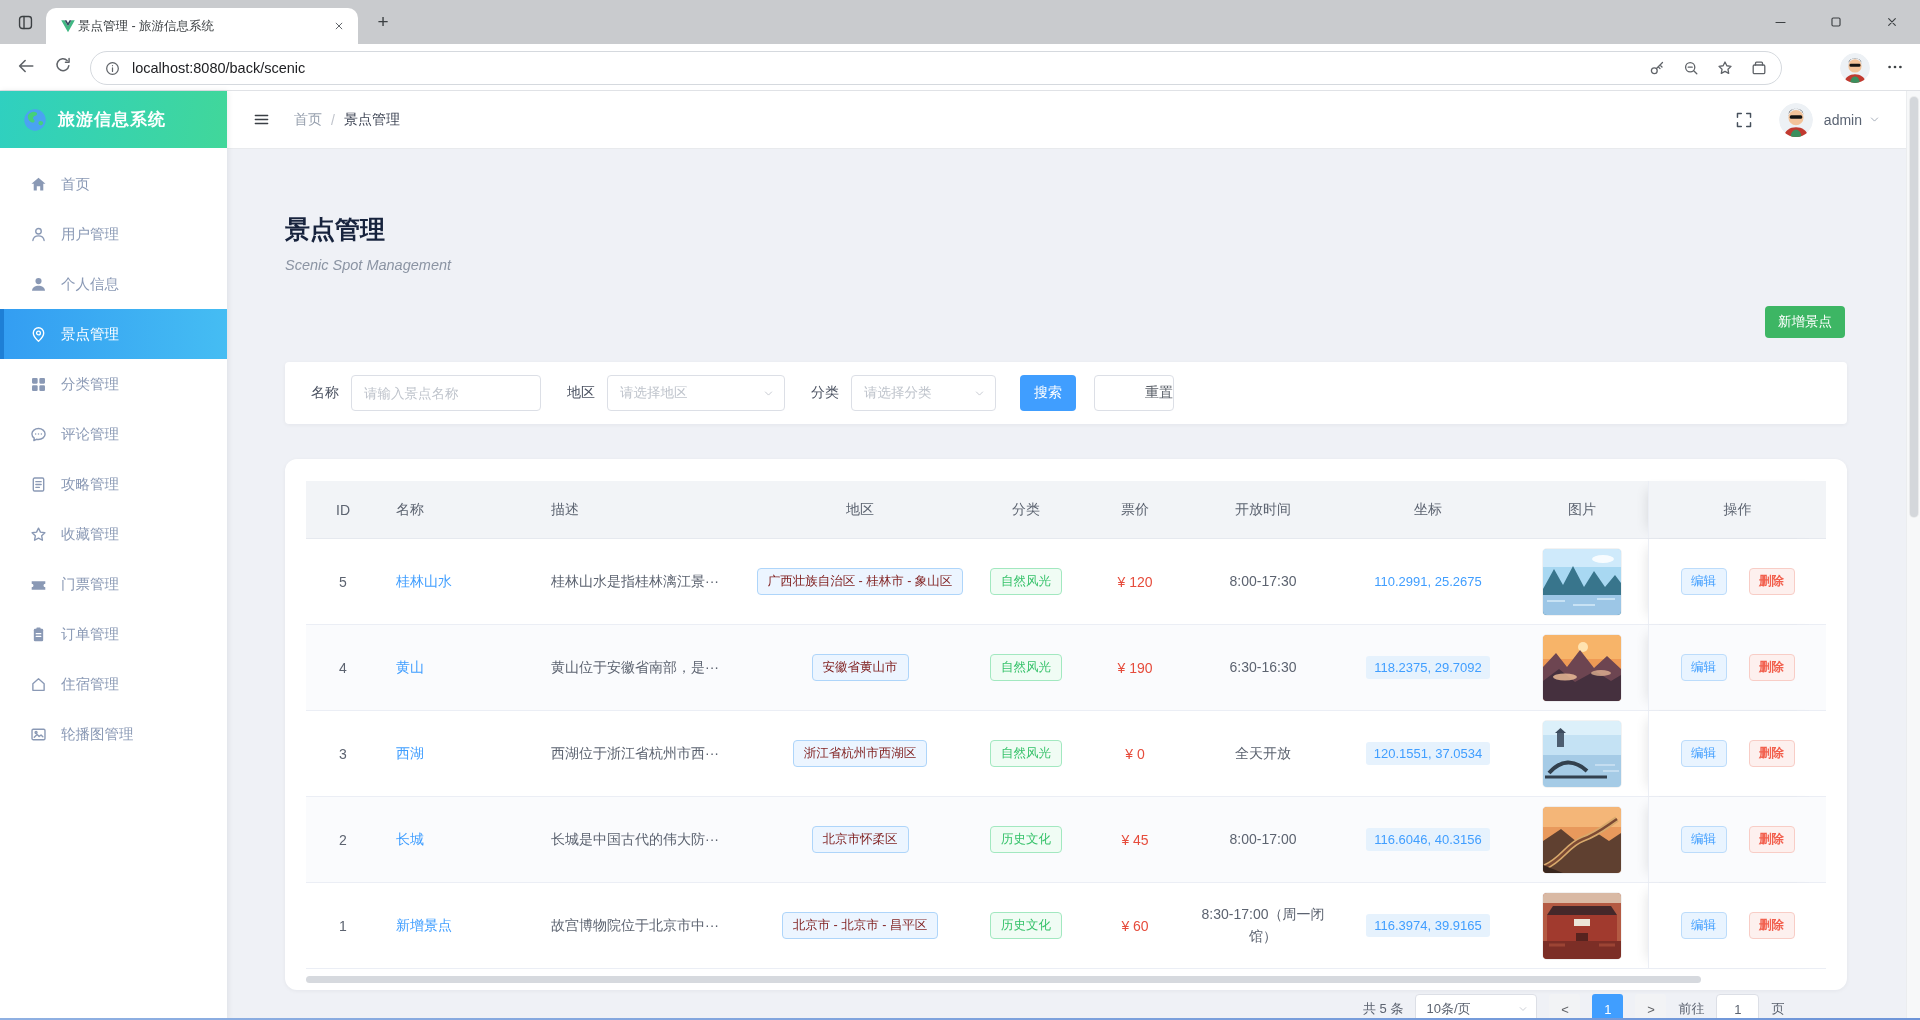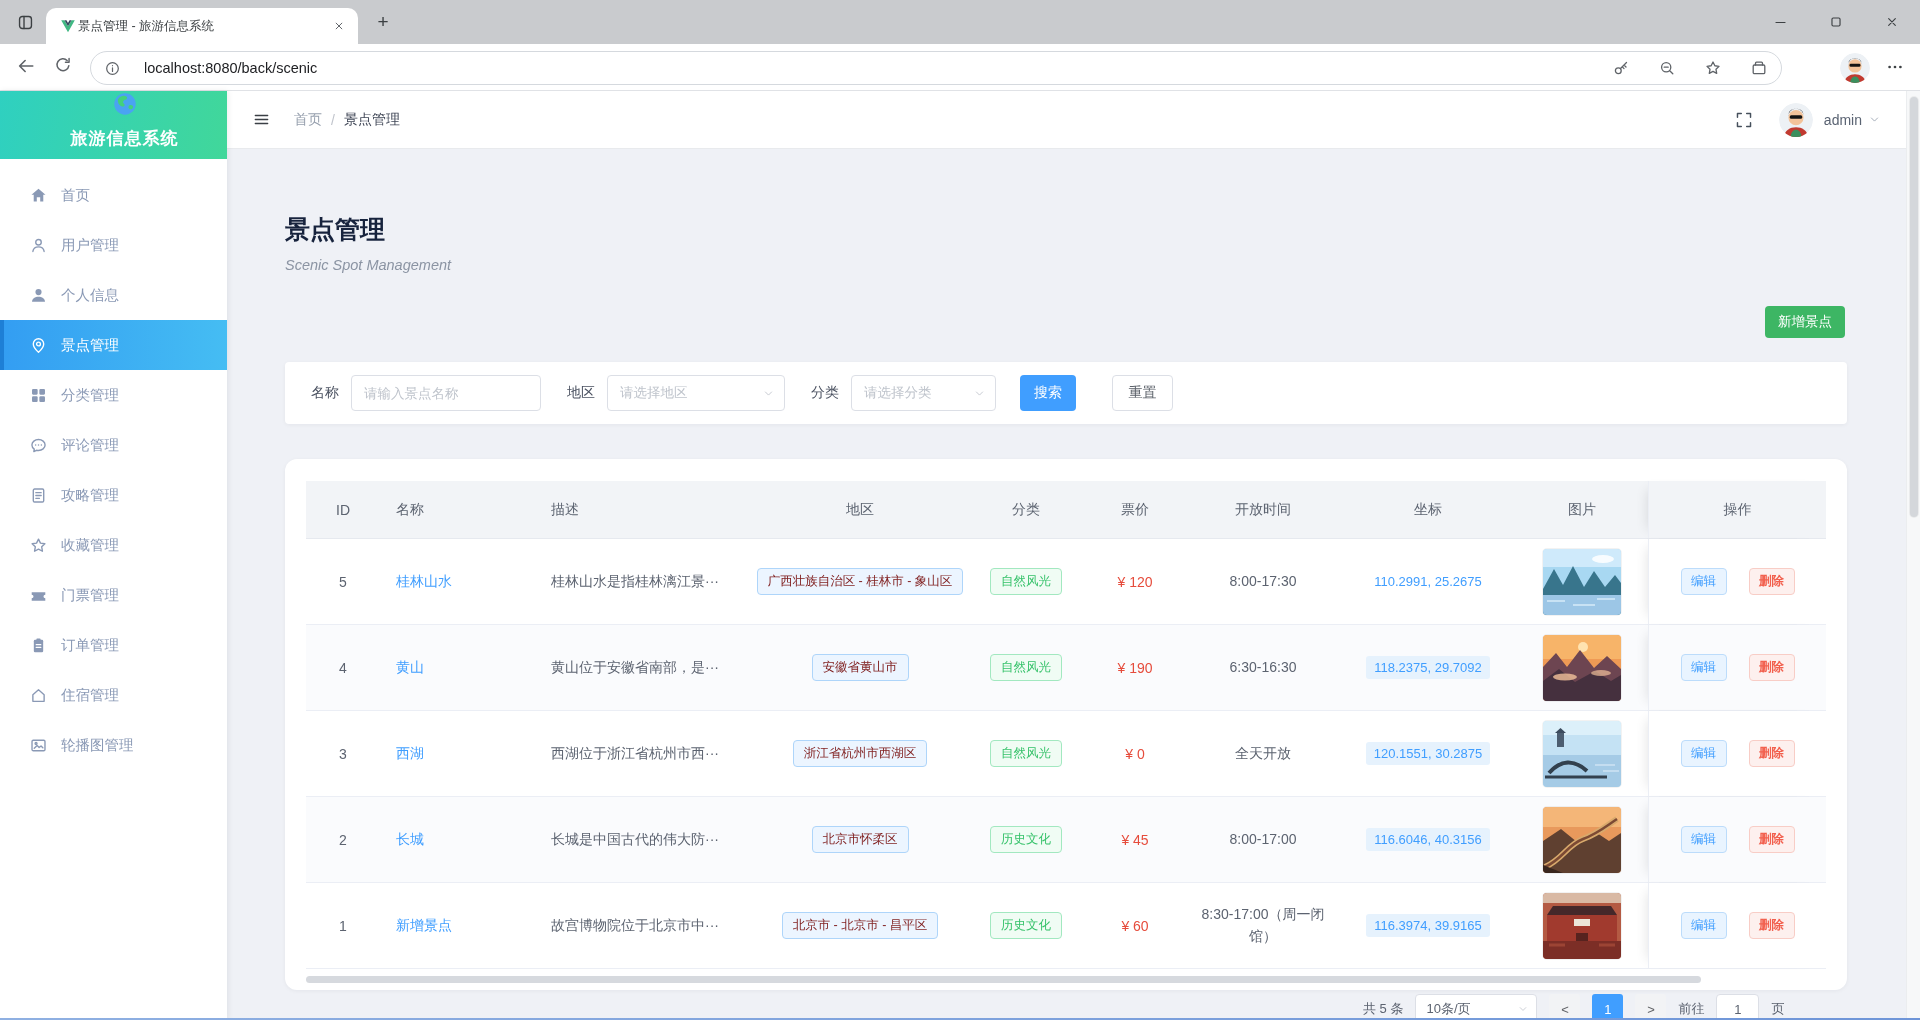--- a/index.html
+++ b/index.html
@@ -10,29 +10,29 @@
   
   #tabstrip { position:absolute; left:0; top:0; width:1920px; height:44px; background:#c9cbce; }
   .winmenu { position:absolute; left:12px; top:9px; width:26px; height:26px; color:#3c4043; display:flex; align-items:center; justify-content:center; }
   .tab { position:absolute; left:46px; top:8px; width:312px; height:36px; background:#fff; border-radius:10px 10px 0 0; display:flex; align-items:center; padding:0 10px 0 14px; }
   .tab-title { flex:1; font-size:12.5px; color:#3c4043; white-space:nowrap; overflow:hidden; margin-left:2px; }
   .tab-close { color:#5f6368; width:18px; height:18px; display:flex; align-items:center; justify-content:center; }
   .newtab { position:absolute; left:372px; top:12px; width:22px; height:22px; color:#3c4043; font-size:19px; line-height:20px; text-align:center; }
   .wctrl { position:absolute; top:0; width:56px; height:44px; display:flex; align-items:center; justify-content:center; color:#3c4043; }
   #addressbar { position:absolute; left:0; top:44px; width:1920px; height:47px; background:#fff; border-bottom:1px solid #e0e2e6; }
   .navic { position:absolute; top:12px; color:#5f6368; }
-  .url-pill { position:absolute; left:90px; top:7px; width:1692px; height:34px; border:1px solid #d5d9de; border-radius:17px; background:#fff; display:flex; align-items:center; padding:0 14px;gap:12px; }
+  .url-pill { position:absolute; left:90px; top:7px; width:1692px; height:34px; border:1px solid #d5d9de; border-radius:17px; background:#fff; display:flex; align-items:center; padding:0 14px; }
   .url-text { font-size:14.5px; color:#202124; margin-left:12px; flex:1; }
   .pill-ic { color:#5f6368; margin-left:18px; }
   .avatar-sm { position:absolute; left:1840px; top:9px; width:30px; height:30px; border-radius:50%; overflow:hidden; }
   .dots-btn { position:absolute; left:1886px; top:14px; color:#3c4043; }
 
   
   #sidebar { position:absolute; left:0; top:91px; width:227px; height:929px; background:#fff; box-shadow:1px 0 6px rgba(0,21,41,.08); z-index:5; }
-  #logo { height:68px; background:linear-gradient(100deg,#2fd0c0 0%,#41d79a 100%); display:flex; align-items:center; padding-left:22px; gap:10px;flex-direction:column; }
+  #logo { height:57px; background:linear-gradient(100deg,#2fd0c0 0%,#41d79a 100%); display:flex; align-items:center; padding-left:22px; gap:10px; }
   #logo-text { color:#fff; font-size:17px; font-weight:bold; letter-spacing:1px; }
   #menu { padding-top:0; }
   .menu-item { height:50px; display:flex; align-items:center; padding-left:30px; gap:14px; color:#8a99b5; font-size:14.5px; cursor:pointer; position:relative; }
   .menu-item:first-child { margin-top:11px; }
   .menu-item.active { background:linear-gradient(90deg,#339df2,#45bdf3); color:#fff; }
   .menu-item.active::before { content:""; position:absolute; left:0; top:0; width:4px; height:100%; background:#1e7fd6; }
 
   #appheader { position:absolute; left:227px; top:91px; width:1679px; height:58px; background:#fff; border-bottom:1px solid #e8eaed; display:flex; align-items:center; padding:0 26px; z-index:4; }
   .crumb-sep { color:#c0c4cc; margin:0 9px; font-size:14px; }
   .crumb-a { color:#97a0ae; font-size:14px; }
@@ -52,21 +52,21 @@
   #add-btn { position:absolute; left:1538px; top:157px; width:80px; height:32px; background:#3db664; color:#fff; font-size:13.5px; border:none; border-radius:4px; display:flex; align-items:center; justify-content:center; }
 
   
   #filter-card { position:absolute; left:58px; top:213px; width:1562px; height:62px; background:#fff; border-radius:4px; box-shadow:0 1px 4px rgba(0,21,41,.05); display:flex; align-items:center; padding:0 26px; }
   .f-label { font-size:14px; color:#4a5160; margin-right:12px; }
   .f-input { width:190px; height:36px; border:1px solid #dcdfe6; border-radius:4px; padding:0 12px; font-size:13.5px; color:#333; outline:none; font-family:inherit; }
   .f-input::placeholder { color:#bfc4cc; }
   .f-select { height:36px; border:1px solid #dcdfe6; border-radius:4px; display:flex; align-items:center; justify-content:space-between; padding:0 10px 0 12px; color:#bfc4cc; font-size:13.5px; background:#fff; }
   .f-gap { width:26px; }
   .btn-search { width:56px; height:36px; background:#409eff; color:#fff; font-size:14px; border:none; border-radius:4px; margin-left:24px; }
-  .btn-reset { width:61px; height:36px; background:#fff; color:#5a6068; font-size:14px; border:1px solid #dcdfe6; border-radius:4px; margin-left:36px; }
+  .btn-reset { width:80px; height:36px; background:#fff; color:#5a6068; font-size:14px; border:1px solid #dcdfe6; border-radius:4px; margin-left:18px;text-align:right; }
 
   
   #table-card { position:absolute; left:58px; top:310px; width:1562px; height:531px; background:#fff; border-radius:12px; box-shadow:0 1px 4px rgba(0,21,41,.05); }
   #table { position:absolute; left:21px; top:22px; width:1520px; }
   .trow { display:grid; grid-template-columns:74px 155px 217px 216px 116px 102px 154px 176px 132px minmax(0,1fr); border-bottom:1px solid #ebeef5; height:86px; background:#fff; }
   .trow:nth-child(even) { background:#fafbfd; }
   #thead .trow { height:58px; background:#f2f4f7; border-bottom:1px solid #e6e9ef; }
   .th,.td { display:flex; align-items:center; font-size:14px; color:#5c6370; min-width:0; }
   .th { font-weight:500; }
   .al-c { justify-content:center; text-align:center; }
@@ -507,21 +507,21 @@
             <div class="td al-c">
               <span class="tag-green">自然风光</span>
             </div>
             <div class="td al-c">
               <span class="price">¥ 0</span>
             </div>
             <div class="td al-c">
               <span class="hours">全天开放</span>
             </div>
             <div class="td al-c">
-              <span class="coord pill">120.1551, 30.2875</span>
+              <span class="coord pill">120.1551, 37.0534</span>
             </div>
             <div class="td al-c">
               <span class="thumb"><svg viewBox="0 0 78 66" width="78" height="66">
                   <rect width="78" height="66" fill="#c4e2f4"></rect>
                   <rect width="78" height="14" fill="#dcf0fa"></rect>
                   <rect x="14" y="10" width="7" height="16" fill="#4c5d70"></rect>
                   <path d="M12 12h11l-5.5-5z" fill="#3c4c5e"></path>
                   <rect y="34" width="78" height="32" fill="#a5cbe6"></rect>
                   <path d="M6 52q18-20 38-2" fill="none" stroke="#32404e" stroke-width="4"></path>
                   <path d="M2 56h62" stroke="#32404e" stroke-width="3"></path>

